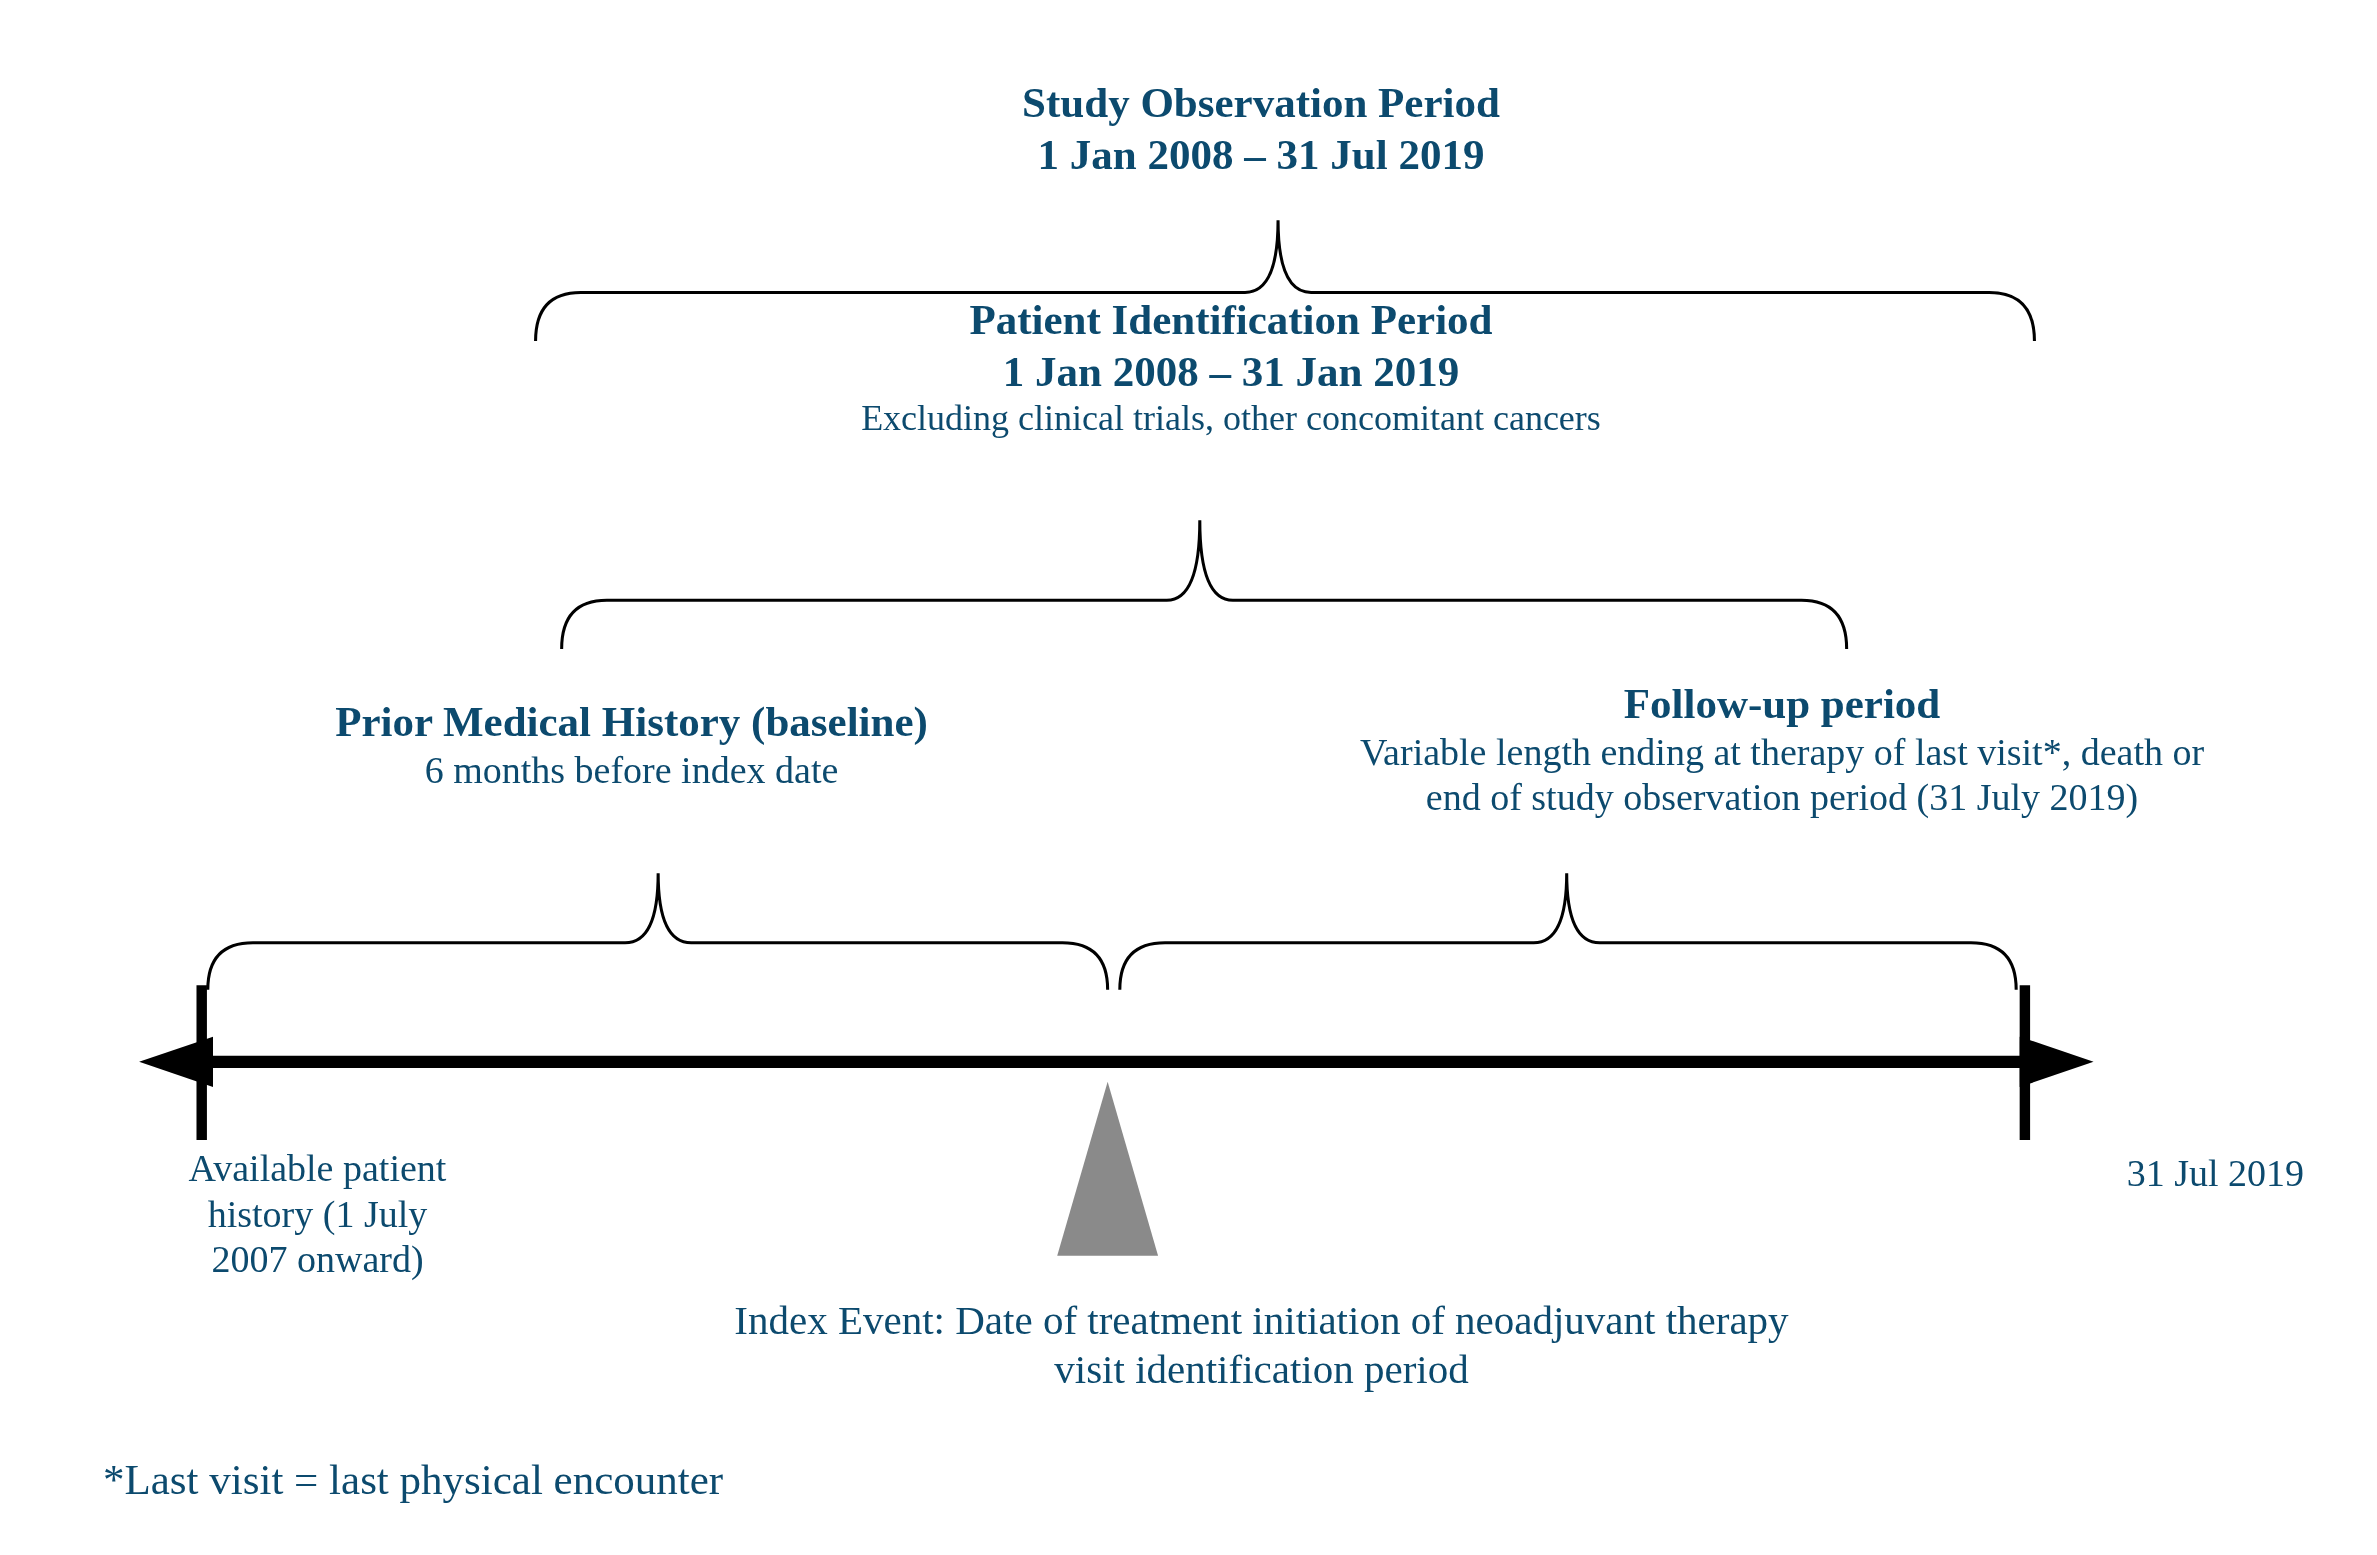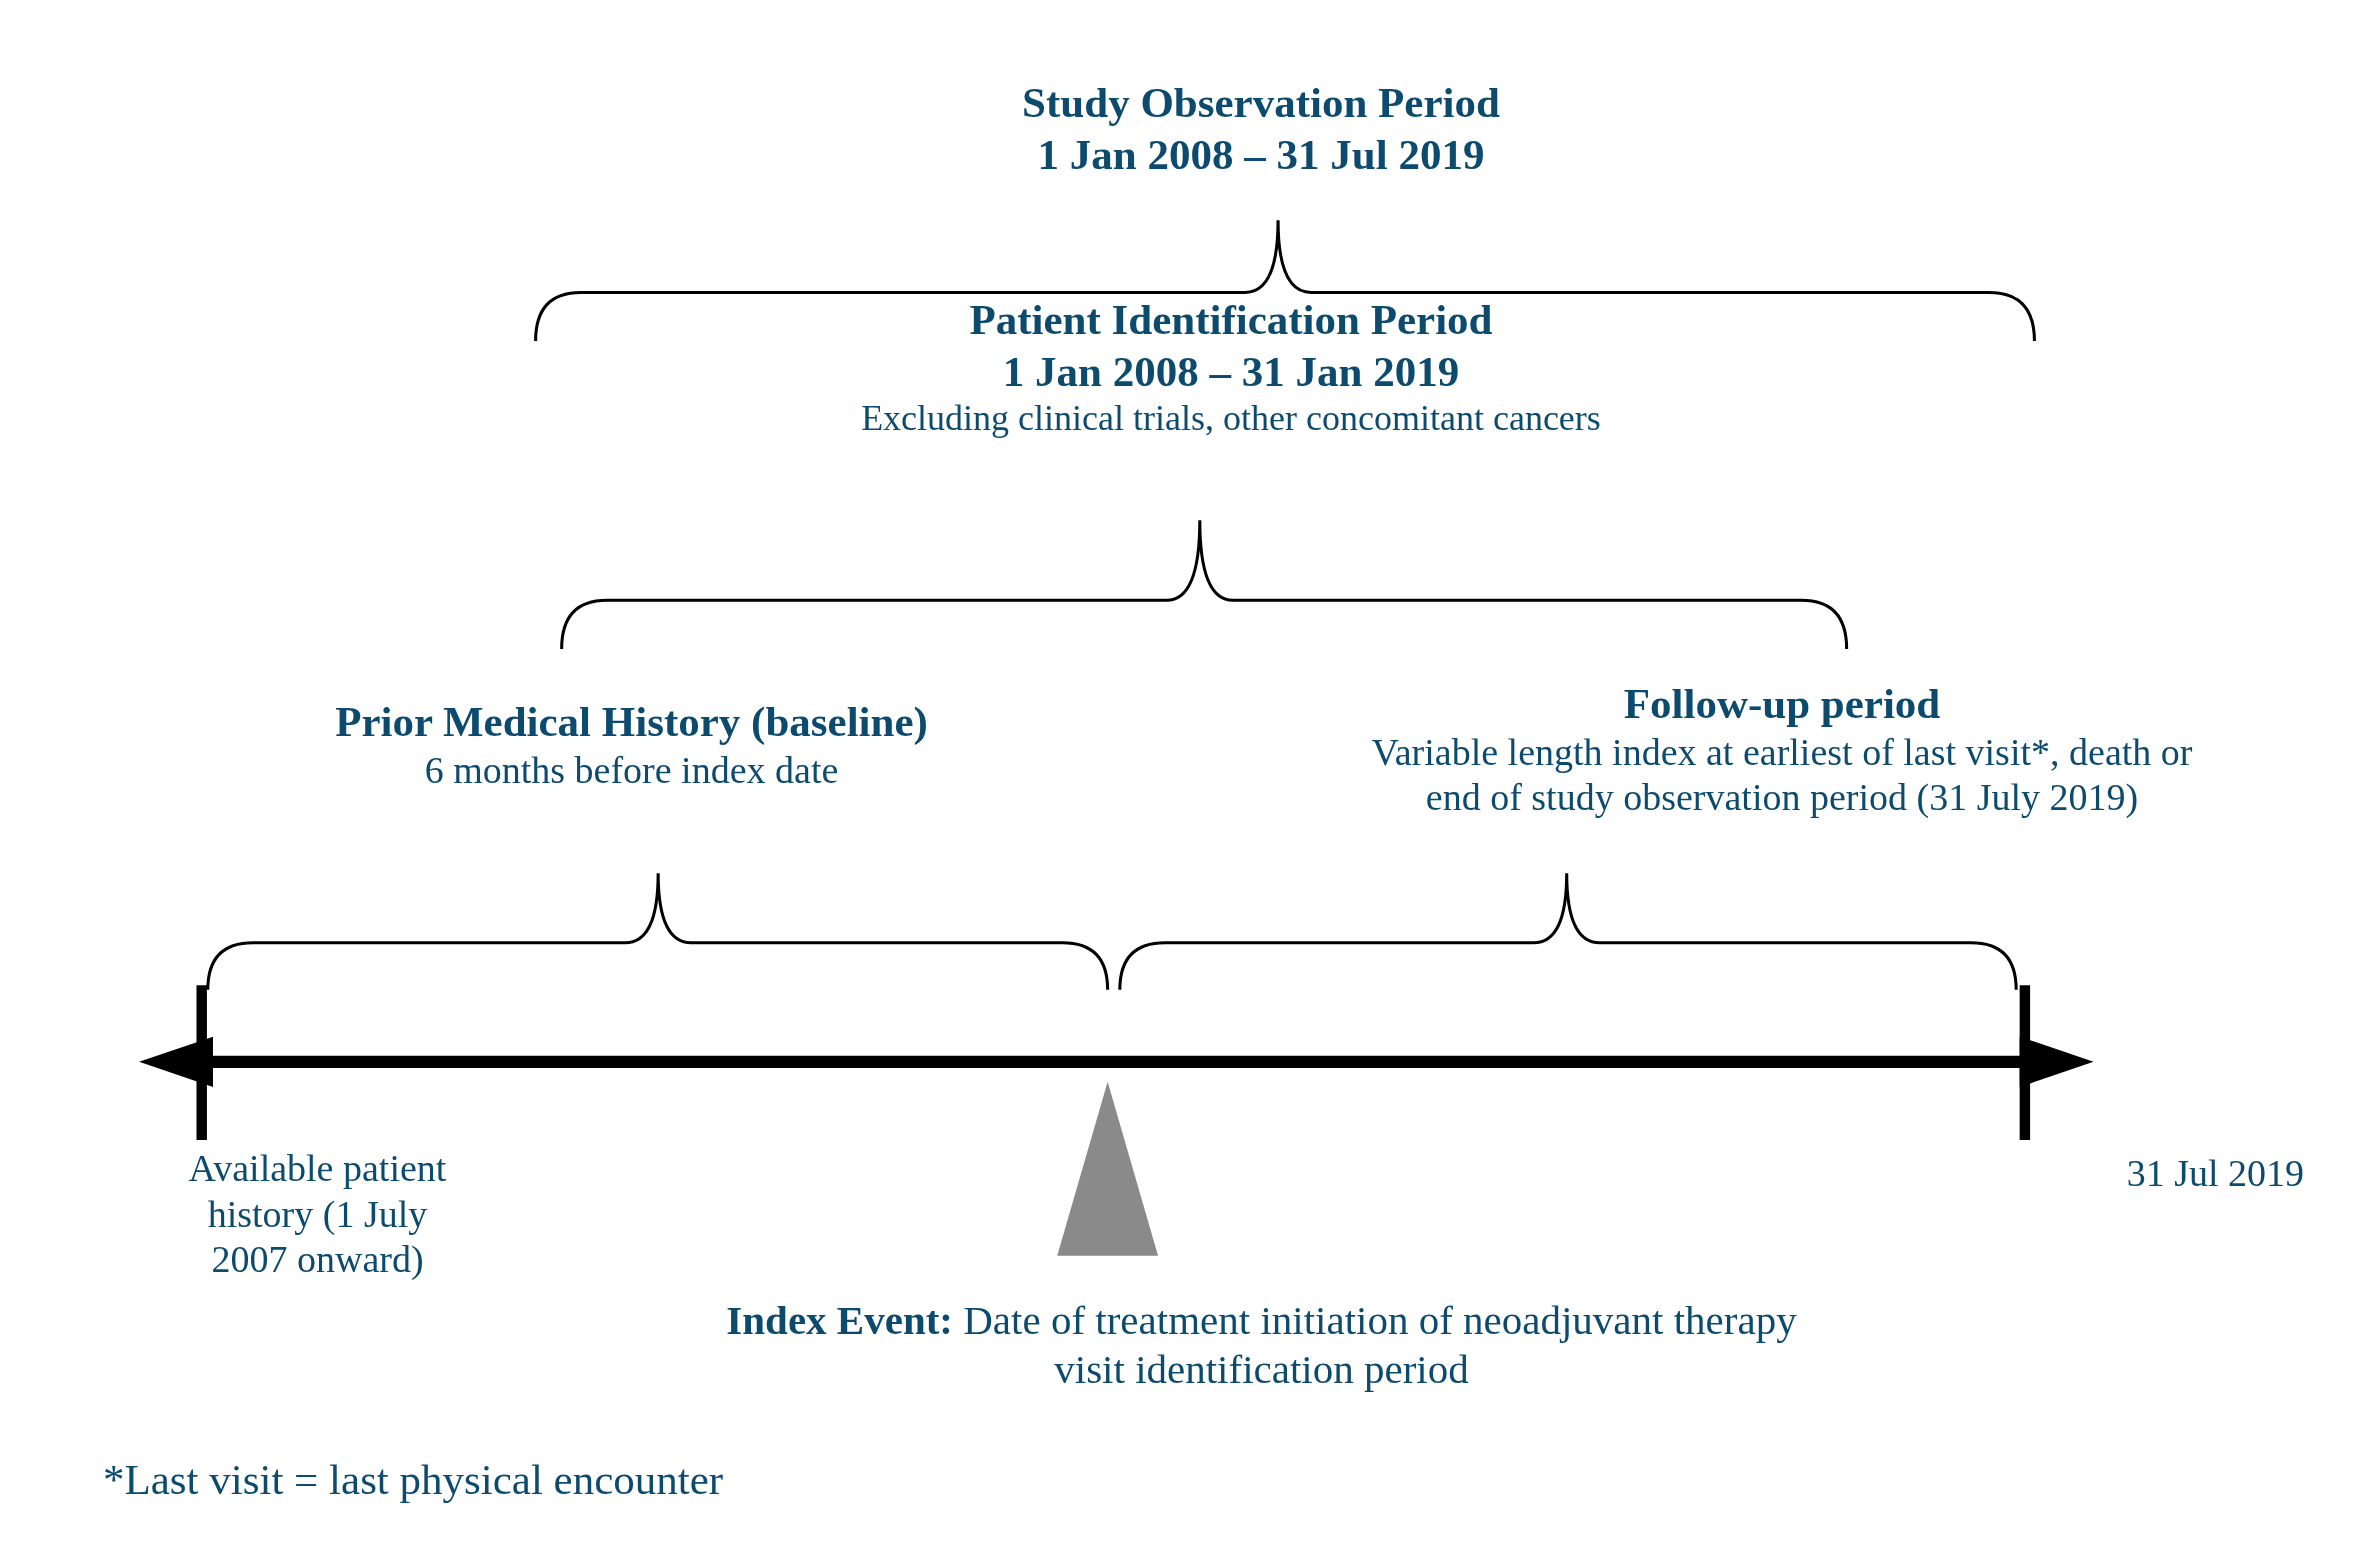--- a/index.html
+++ b/index.html
@@ -21,21 +21,21 @@
     top: 0; left: 0;
     width: 2377px;
     height: 1556px;
   }
   .txt {
     position: absolute;
     text-align: center;
     line-height: 1.2;
     color: #0c4a6e;
   }
-  .bold { font-weight: bold; }
+  .bold { font-weight: normal; }
   .h1   { font-size: 43px; font-weight: bold; }
   .body { font-size: 38px; }
   .small{ font-size: 36px; }
   .brace {
     fill: none;
     stroke: #000000;
     stroke-width: 3.5;
   }
 </style>
 </head>
@@ -74,21 +74,21 @@
     <div class="small">Excluding clinical trials, other concomitant cancers</div>
   </div>
 
   <div class="txt" style="left:240px; top:696px; width:783px;">
     <div class="h1">Prior Medical History (baseline)</div>
     <div class="body">6 months before index date</div>
   </div>
 
   <div class="txt" style="left:1208px; top:678px; width:1148px;">
     <div class="h1">Follow-up period</div>
-    <div class="body">Variable length index at earliest of last visit*, death or</div>
+    <div class="body">Variable length ending at therapy of last visit*, death or</div>
     <div class="body">end of study observation period (31 July 2019)</div>
   </div>
 
   <div class="txt" style="left:96px; top:1146px; width:443px;">
     <div class="body">Available patient</div>
     <div class="body">history (1 July</div>
     <div class="body">2007 onward)</div>
   </div>
 
   <div class="txt body" style="left:1939px; top:1151px; width:365px;text-align:right;">31 Jul 2019</div>

